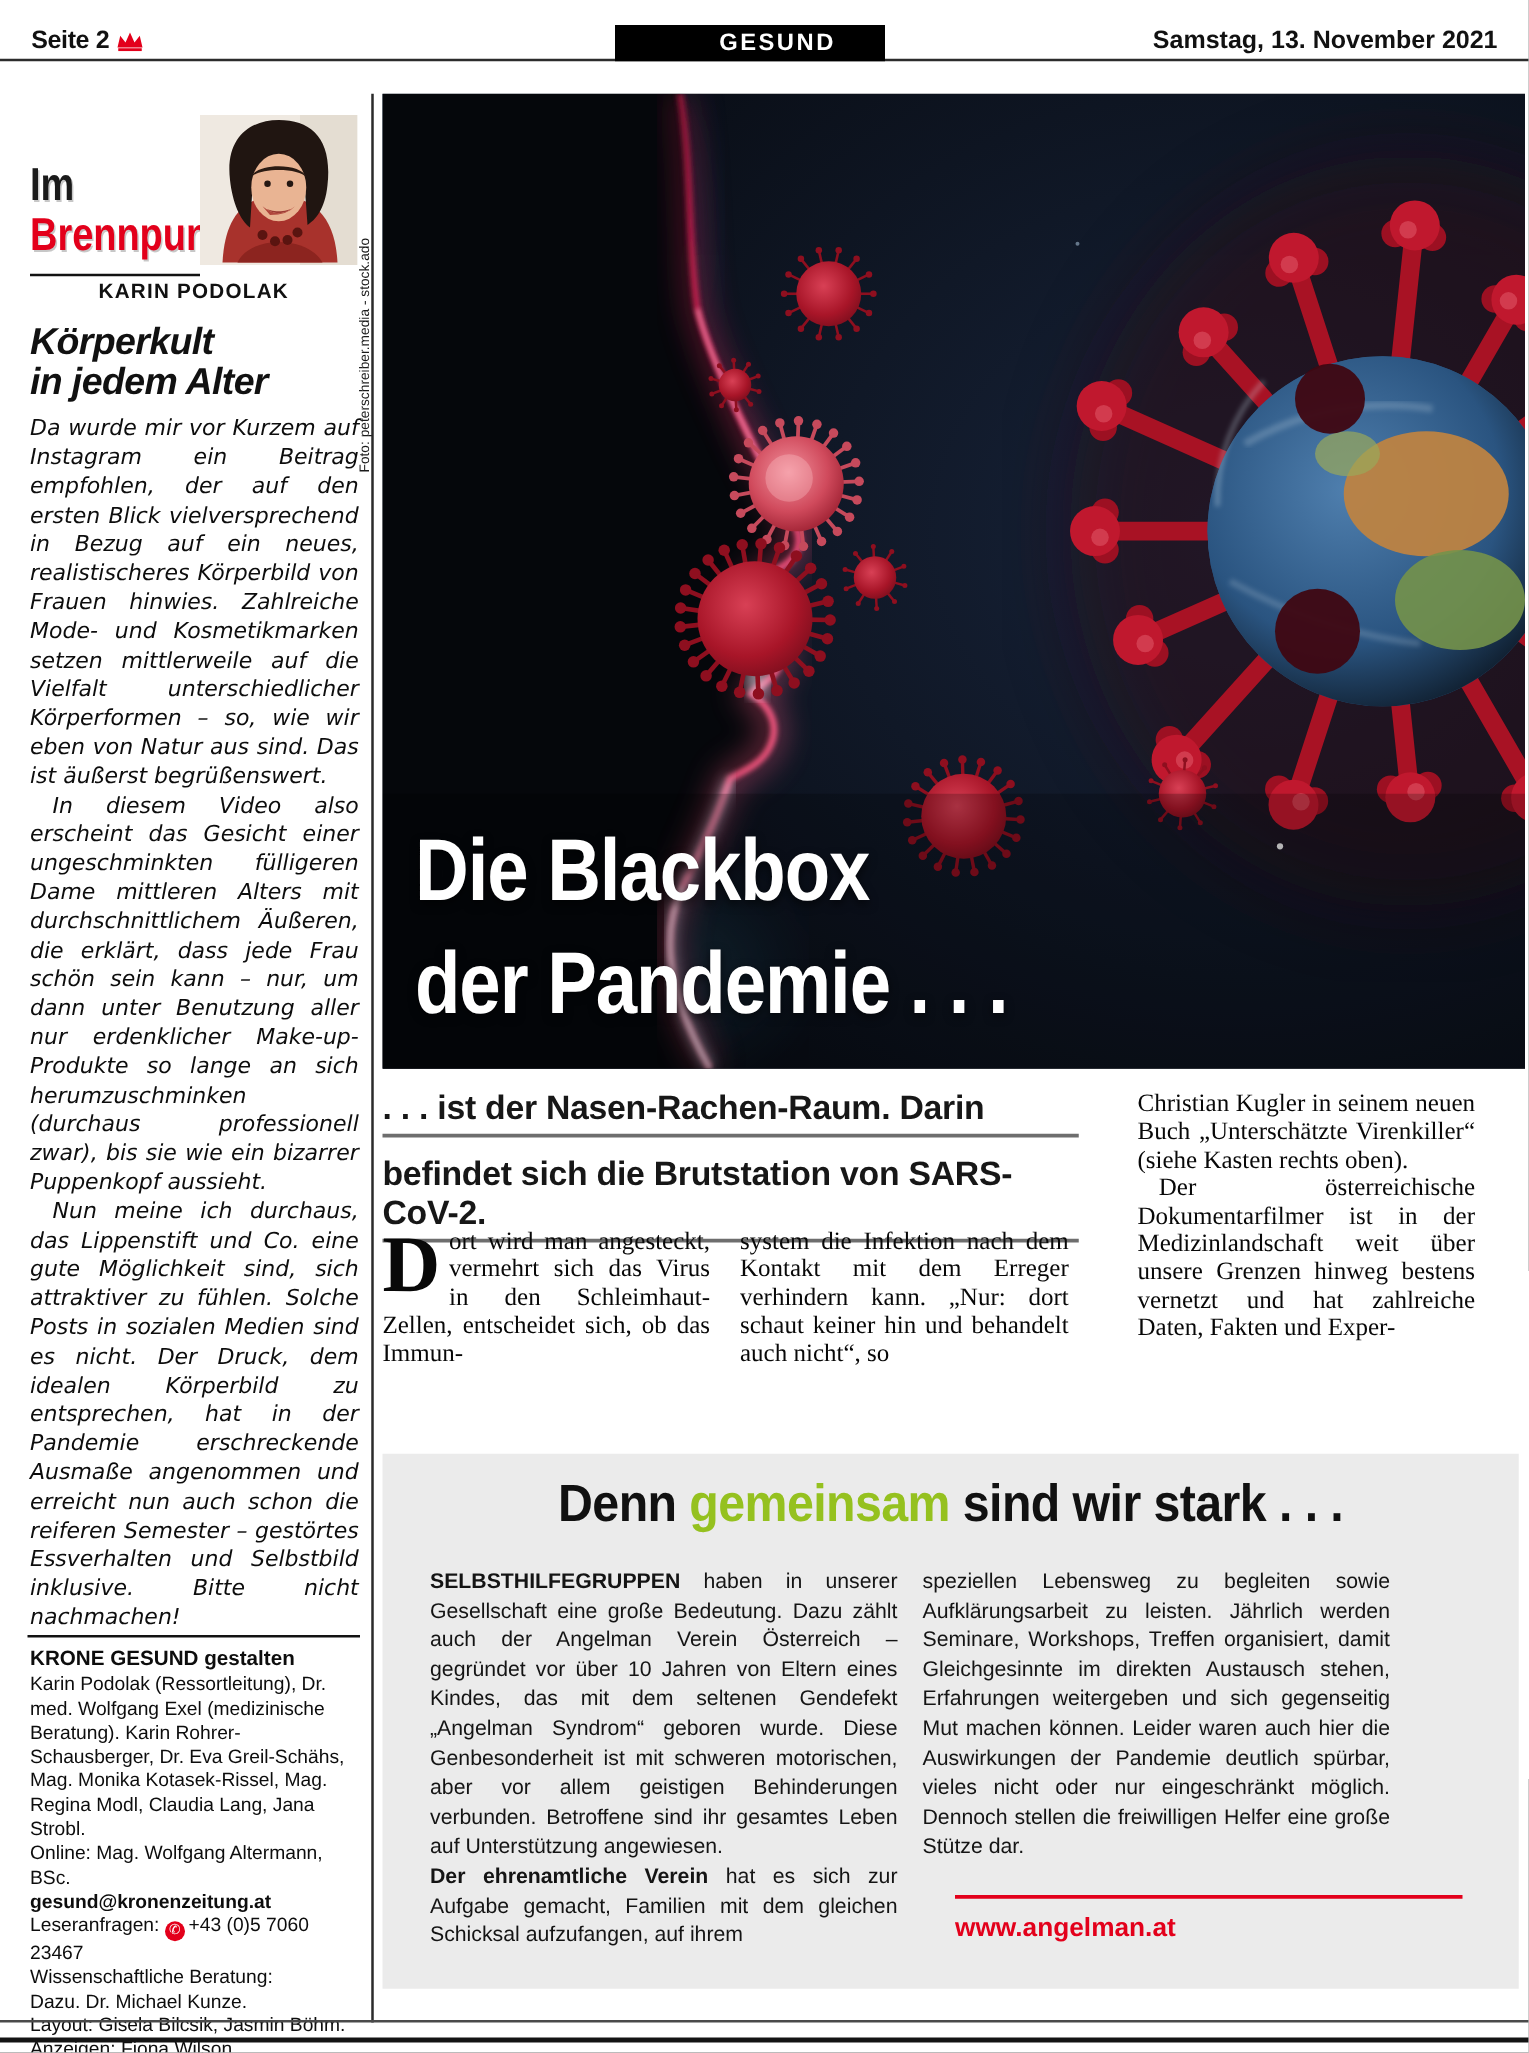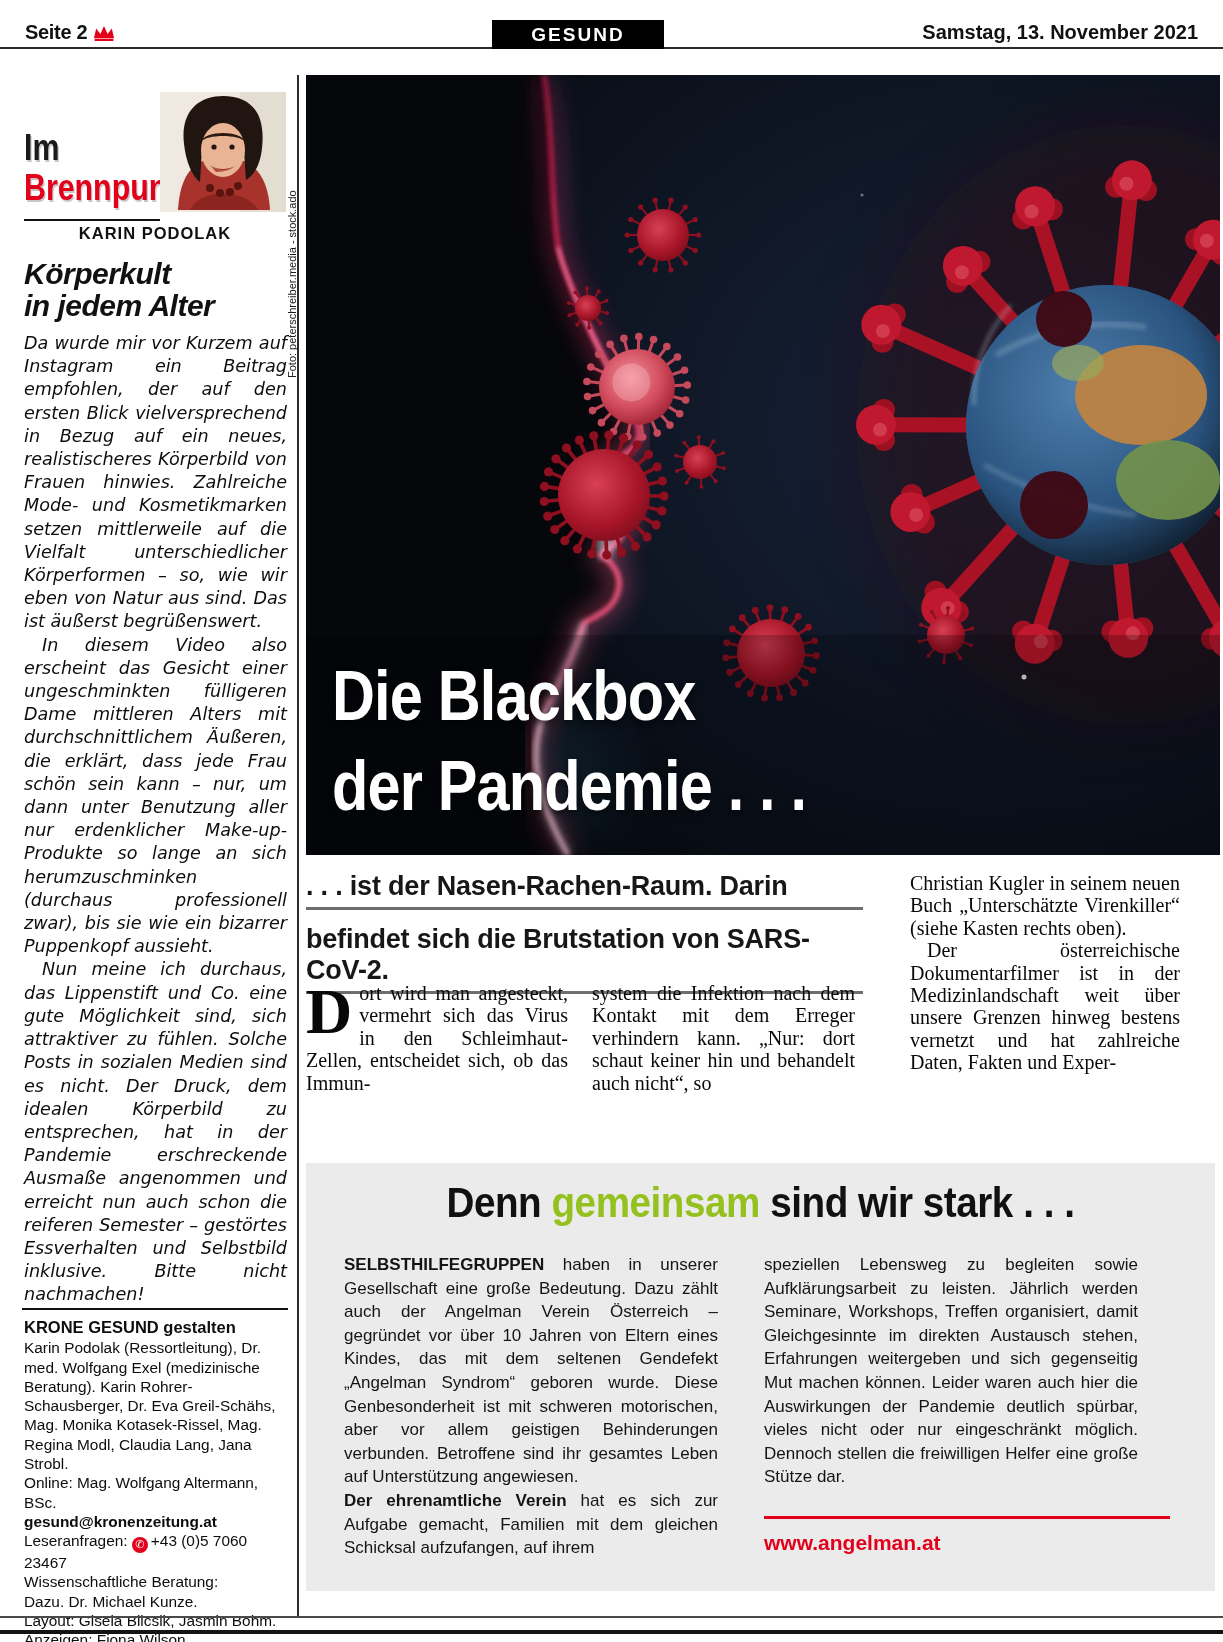--- a/index.html
+++ b/index.html
@@ -3,21 +3,21 @@
 <meta charset="utf-8">
 <style>
   html,body{margin:0;padding:0;background:#888;}
   .page{position:relative;width:1223px;height:1642px;background:#ffffff;overflow:hidden;
         font-family:"Liberation Sans",sans-serif;color:#111;}
   
   .hdr-left{position:absolute;left:25px;top:21px;font-size:20px;font-weight:700;letter-spacing:-0.3px;display:flex;align-items:center;gap:6px;}
   .crown{width:22px;height:16px;display:inline-block;}
   .hdr-rule{position:absolute;left:0;top:47px;width:1223px;height:2px;background:#2c2c2c;}
   .gesund-box{position:absolute;left:492px;top:20px;width:172px;height:29px;background:#000;
-              display:flex;align-items:center;justify-content:center;}
+              display:flex;align-items:center;justify-content:center;padding-left:44px;}
   .gesund-box span{color:#fff;font-weight:700;font-size:19px;letter-spacing:2px;}
   .hdr-date{position:absolute;right:25px;top:21px;font-size:20px;font-weight:700;}
   
   .sidebar{position:absolute;left:22px;top:90px;width:266px;}
   .kicker{position:absolute;left:2px;top:38px;line-height:40px;font-size:37px;font-weight:800;
           transform:scaleX(.82);transform-origin:left top;text-shadow:1.5px 1.5px 0 rgba(0,0,0,.22);}
   .kicker .k1{color:#1a1a1a;display:block;}
   .kicker .k2{color:#e3001b;display:block;}
   .headshot{position:absolute;left:138px;top:2px;width:126px;height:120px;}
   .kicker-rule{position:absolute;left:2px;top:129px;width:136px;height:2px;background:#111;}
@@ -57,21 +57,21 @@
   .dropcap{float:left;font-size:64px;line-height:52px;font-weight:700;padding:4px 7px 0 0;
            font-family:"Liberation Serif","DejaVu Serif",serif;}
   
   .infobox{position:absolute;left:306px;top:1163px;width:909px;height:428px;background:#ebebeb;}
   .box-title{position:absolute;left:0;top:16px;width:100%;text-align:center;font-size:42px;font-weight:800;
              letter-spacing:-0.5px;transform:scaleX(.92);white-space:nowrap;}
   .box-title .hl{color:#95c11f;}
   .box-col{position:absolute;top:90px;width:374px;font-size:17px;line-height:23.6px;text-align:justify;color:#141414;}
   .box-col p{margin:0;}
   .bc1{left:38px;}
-  .bc2{left:458px;}
+  .bc2{left:432px;}
   .box-col .lead{font-weight:700;}
   .cta-rule{position:absolute;left:458px;top:353px;width:406px;height:2.5px;background:#e3001b;}
   .cta{position:absolute;left:458px;top:364px;font-size:21px;line-height:32px;font-weight:700;color:#e3001b;}
   
   .foot-rule1{position:absolute;left:0;top:1616px;width:1223px;height:2px;background:#4a4a4a;}
   .foot-rule2{position:absolute;left:0;top:1630px;width:1223px;height:3.5px;background:#141414;}
 </style>
 </head>
 <body>
 

